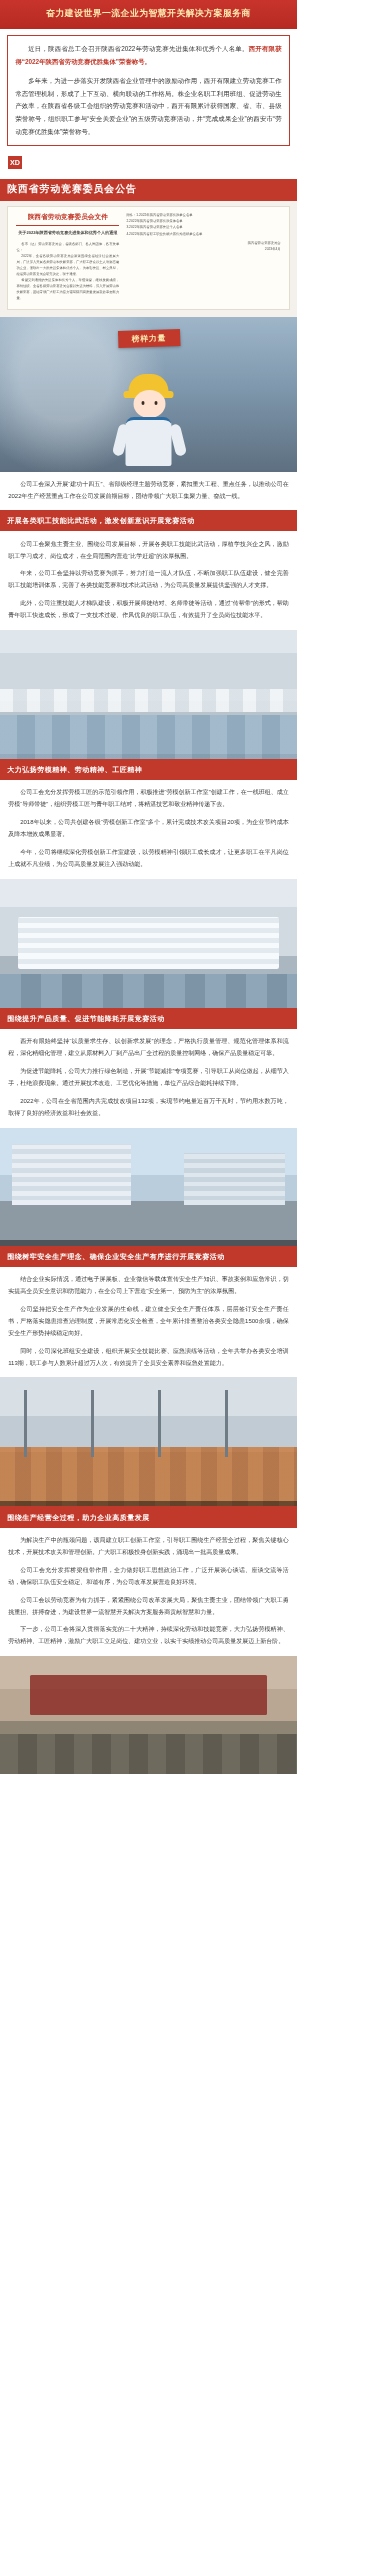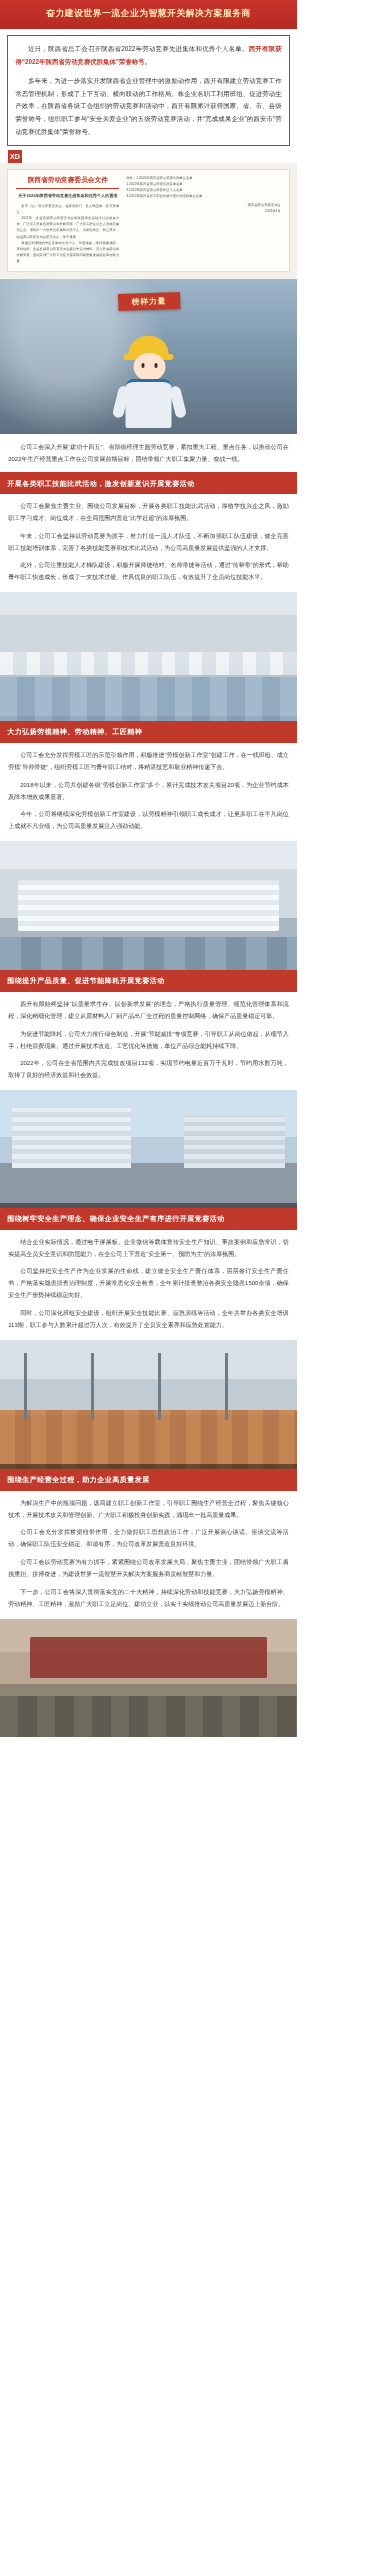--- a/index.html
+++ b/index.html
@@ -295,21 +295,21 @@
     text-align: justify;
     text-indent: 2em;
     color: #3a3a3a;
   }
 
   
   .marker-row { display: flex; gap: 4.1px; align-items: flex-start; padding: 0 8.2px; }
   .marker-box {
     flex: 0 0 13.4px; height: 13.4px; background: #c0392b; color: #fff;
     font-size: 7.2px; font-weight: bold; display: flex; align-items: center;
-    justify-content: center; margin-top: 4px;
+    justify-content: center; margin-top: 10px;
   }
 
   .footer-space { height: 7.2px; }
 </style>
 </head>
 <body>
 
 <div class="page">
 
   <div class="top-banner">
@@ -320,20 +320,21 @@
     <p>
       近日，陕西省总工会召开陕西省2022年劳动竞赛先进集体和优秀个人名单。<span class="hl-red">西开有限获得“2022年陕西省劳动竞赛优胜集体”荣誉称号。</span>
     </p>
     <p>多年来，为进一步落实开发陕西省企业管理中的激励动作用，西开有限建立劳动竞赛工作常态管理机制，形成了上下互动、横向联动的工作格局。株企业名职工利用班组、促进劳动生产效率，在陕西省各级工会组织的劳动竞赛和活动中，西开有限累计获得国家、省、市、县级荣誉称号，组织职工参与“安全关爱企业”的五级劳动竞赛活动，并“完成成果企业”的西安市“劳动竞赛优胜集体”荣誉称号。</p>
   </div>
 
   <div class="marker-row">
     <div class="marker-box">XD</div>
   </div>
 
+  <div class="sec-head">陕西省劳动竞赛委员会公告</div>
 
   <div class="doc-figure">
     <div class="doc-sheet">
       <div class="doc-left">
         <div class="doc-title">陕西省劳动竞赛委员会文件</div>
         <div class="doc-sub">关于2022年陕西省劳动竞赛先进集体和优秀个人的通报</div>
         <div class="doc-body">
           <span>各市（区）劳动竞赛委员会，省级各部门、各人民团体，各有关单位：</span>
           <span>2022年，全省各级劳动竞赛委员会紧紧围绕全省经济社会发展大局，广泛深入开展各类劳动和技能竞赛，广大职工群众以主人翁姿态建功立业，涌现出一大批先进集体和优秀个人。为表彰先进、树立典型，经省劳动竞赛委员会研究决定，现予通报。</span>
           <span>希望受到通报的先进集体和优秀个人，珍惜荣誉，继续发扬成绩，再创佳绩。全省各级劳动竞赛委员会要以先进为榜样，深入开展劳动和技能竞赛，团结带领广大职工为奋力谱写陕西高质量发展新篇章贡献力量。</span>

